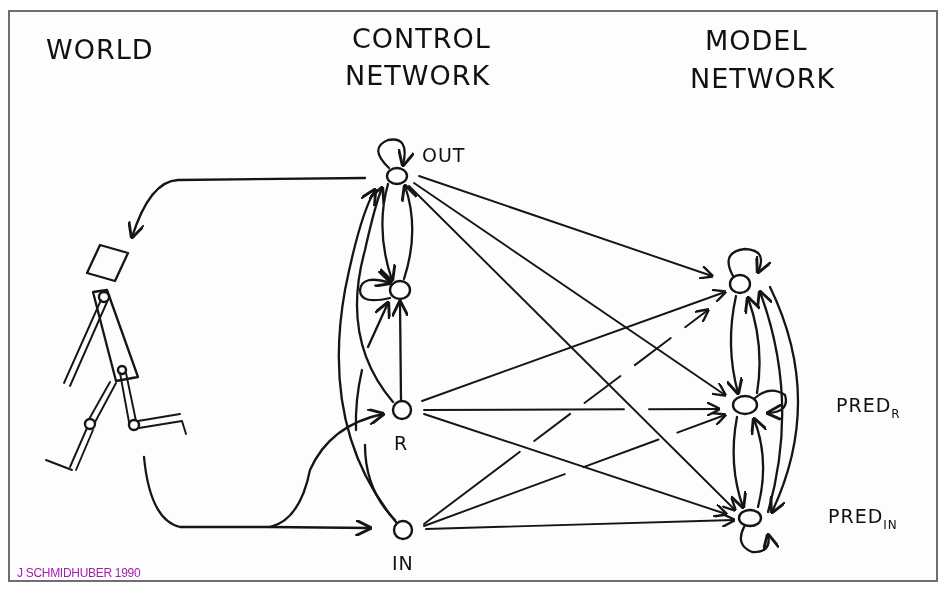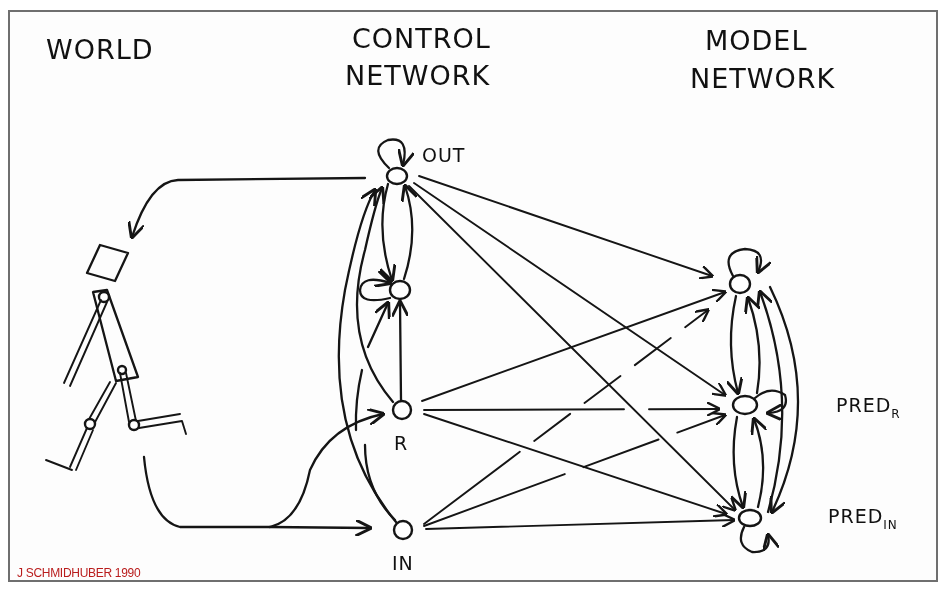--- a/index.html
+++ b/index.html
@@ -8,21 +8,21 @@
     position: absolute; left: 8px; top: 10px; width: 930px; height: 572px;
     border: 2px solid #6f6f6f; background: #fdfdfd; box-sizing: border-box;
   }
   svg#diagram { position: absolute; left: 0; top: 0; width: 950px; height: 596px; }
   .hand { font-family: "DejaVu Sans", sans-serif; fill: #111; letter-spacing: 1px; }
   .title { font-size: 27px; font-weight: normal; }
   .lbl { font-size: 19px; }
   .sub { font-size: 12px; }
   .credit {
     position: absolute; left: 17px; top: 566px; font-family: "Liberation Sans", sans-serif;
-    font-size: 12px; color: #b91c1c; letter-spacing: -0.3px;
+    font-size: 12px; color: #a21caf; letter-spacing: -0.3px;
   }
   .stroke { fill: none; stroke: #151515; stroke-width: 2.3; stroke-linecap: round; stroke-linejoin: round; }
   .thin { stroke-width: 1.9; }
   .node { fill: #fff; stroke: #151515; stroke-width: 2.4; }
 </style>
 </head>
 <body>
 
 <div id="frame"></div>
 

